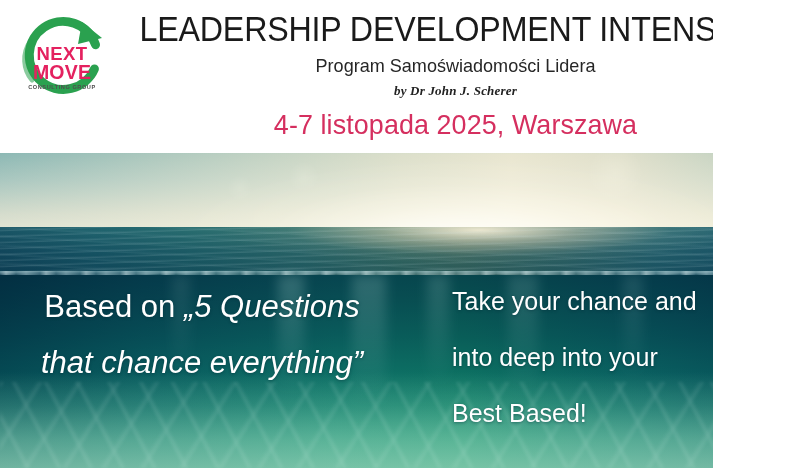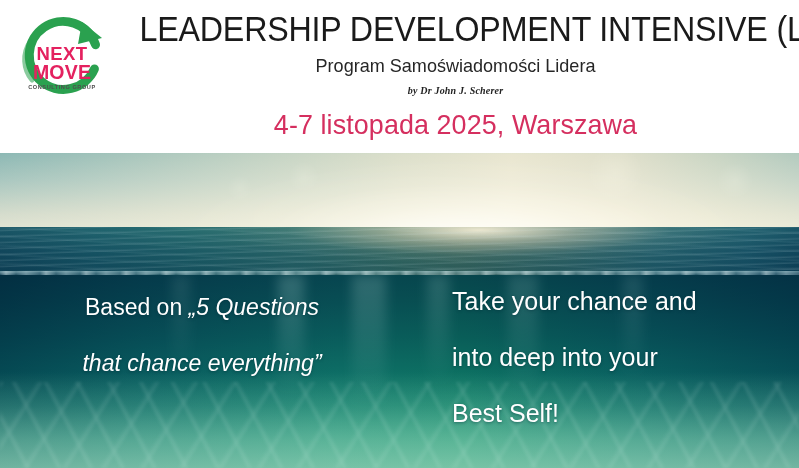--- a/index.html
+++ b/index.html
@@ -10,21 +10,21 @@
   body {
     width: 799px;
     height: 468px;
     overflow: hidden;
     font-family: "Liberation Sans", sans-serif;
     -webkit-font-smoothing: antialiased;
   }
 
   #poster {
     position: relative;
-    width: 799px;
+    width: 713px;
     height: 468px;
     background: #ffffff;
     overflow: hidden;
   }
 
   
   .header {
     position: absolute;
     left: 0; top: 0;
     width: 799px;
@@ -66,21 +66,21 @@
     font-size: 19px;
     line-height: 28px;
     font-weight: 400;
     color: #262626;
     margin-top: 2px;
     transform: scaleX(0.95);
     transform-origin: center center;
   }
   .author {
     font-family: "Liberation Serif", "DejaVu Serif", serif;
-    font-size: 10px;
+    font-size: 13px;
     line-height: 16px;
     font-weight: 700;
     font-style: italic;
     color: #222222;
     margin-top: 3px;
     letter-spacing: 0.2px;
   }
   .date-line {
     position: absolute;
     left: 112px;
@@ -294,21 +294,21 @@
 
   
   .hero-text-left {
     position: absolute;
     left: 22px;
     top: 126px;
     width: 360px;
     text-align: center;
     color: #ffffff;
     font-family: "Liberation Sans Narrow", "Liberation Sans", sans-serif;
-    font-size: 23px;
+    font-size: 31px;
     line-height: 56px;
     font-weight: 400;
     text-shadow: 0 1px 3px rgba(0,40,50,0.45);
     z-index: 5;
   }
   .hero-text-left .q {
     font-style: italic;
   }
   .hero-text-left .line2 {
     font-style: italic;
@@ -378,17 +378,17 @@
     </div>
 
     <div class="hero-text-left">
       <span>Based on </span><span class="q">„5 Questions</span>
       <span class="line2">that chance everything”</span>
     </div>
 
     <div class="hero-text-right">
       <span>Take your chance and</span>
       <span>into deep into your</span>
-      <span>Best Self!</span>
+      <span>Best Based!</span>
     </div>
   </div>
 
 </div>
 
 </body></html>

